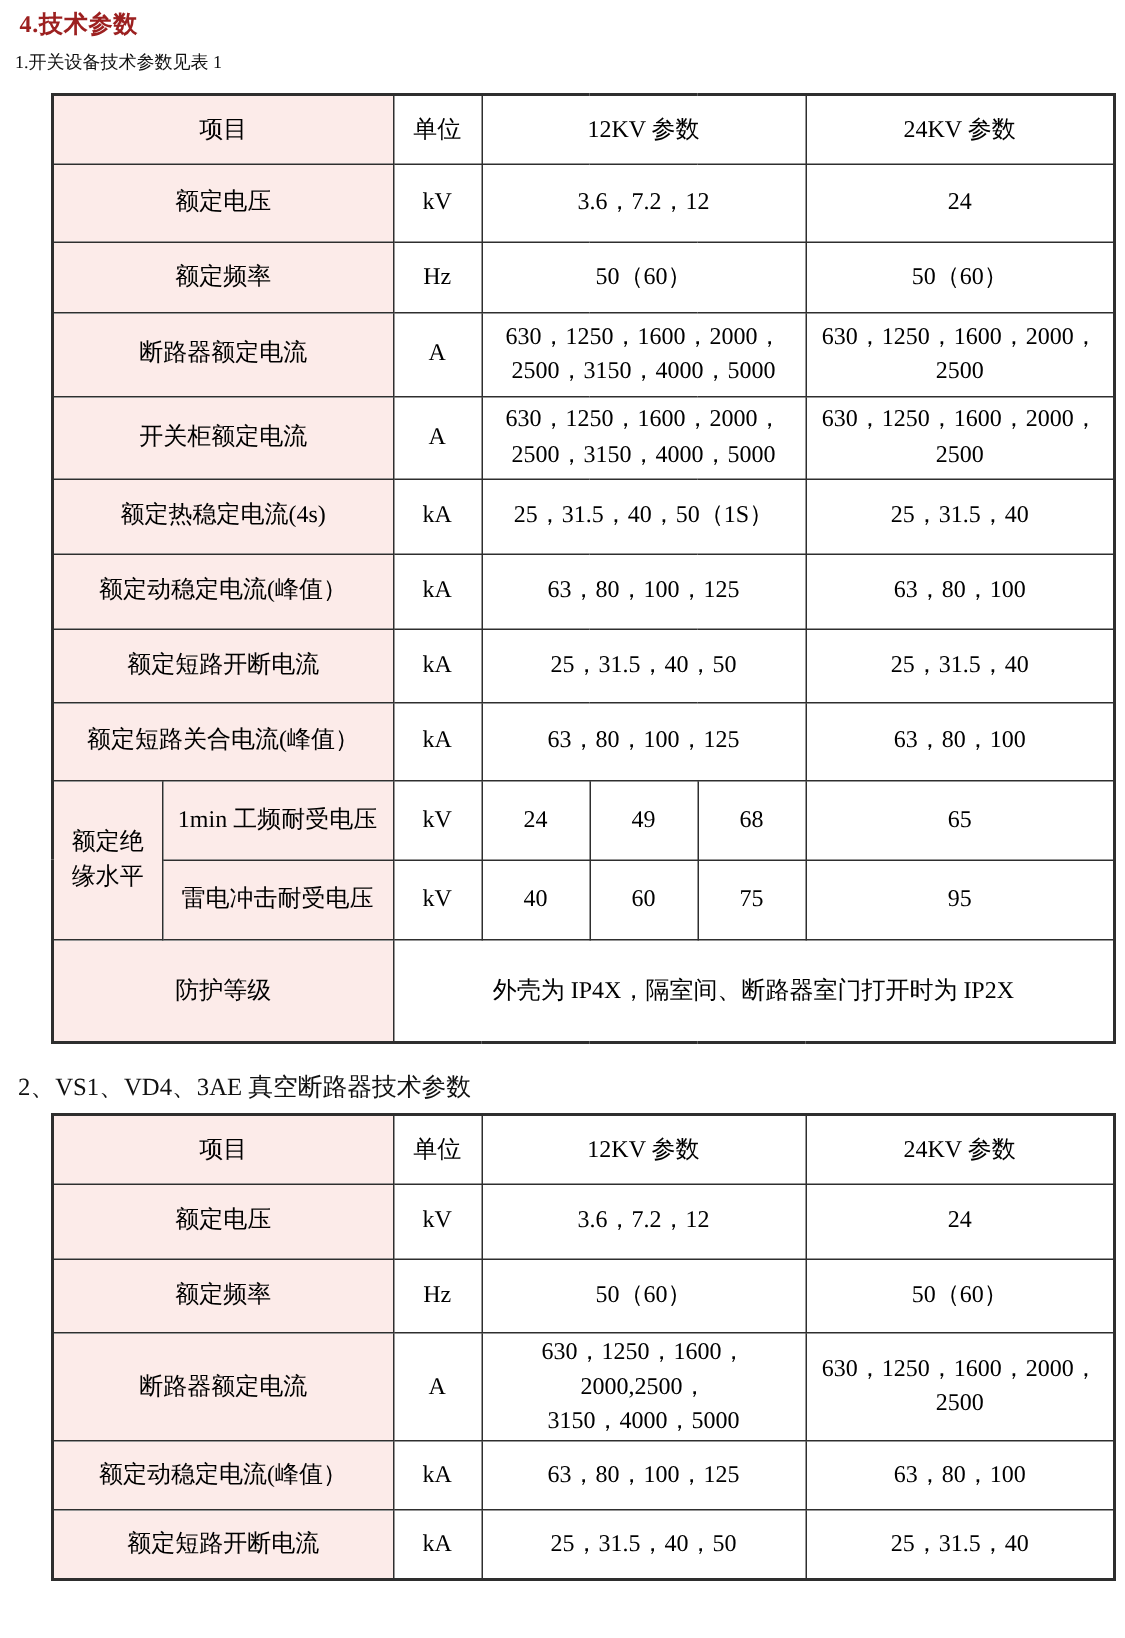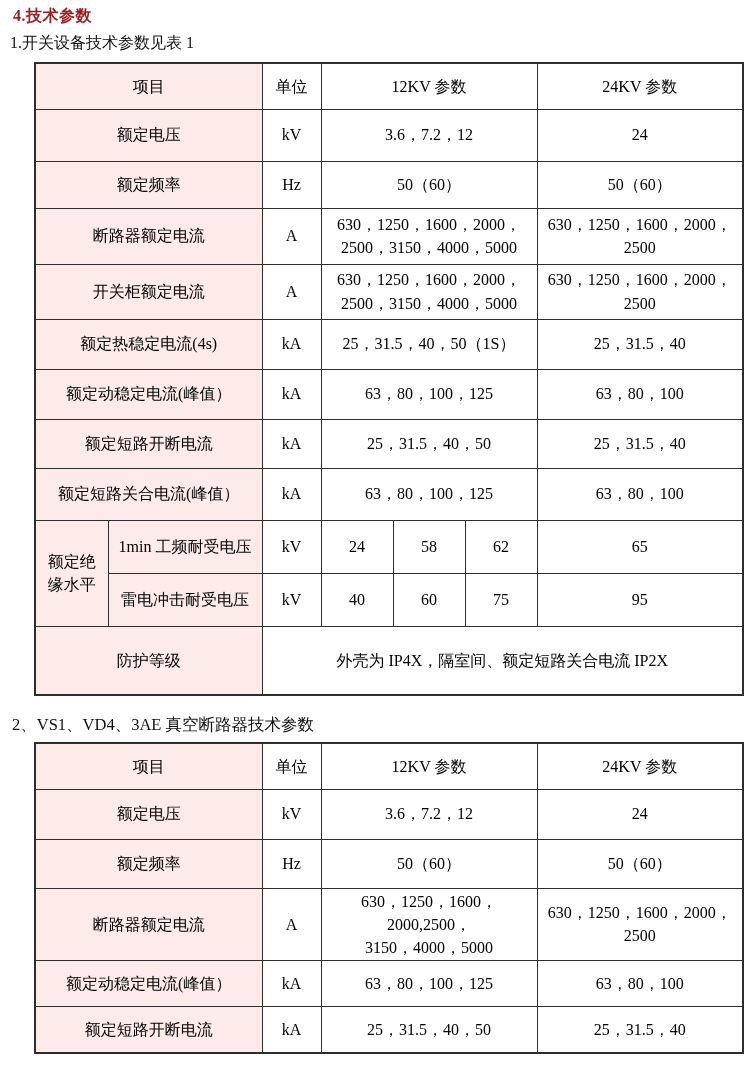--- a/index.html
+++ b/index.html
@@ -16,21 +16,21 @@
     font-family: "Liberation Serif", "DejaVu Serif", serif;
     color: #000;
   }
   .doc-title {
     position: absolute; left: 13px; top: 6px;
     font-size: 16px; font-weight: bold; color: var(--accent);
     letter-spacing: 0.5px;
   }
   .doc-subtitle {
     position: absolute; left: 10px; top: 33px;
-    font-size: 16px; color: #111;
+    font-size: 12px; color: #111;
   }
   .section2-heading {
     position: absolute; left: 12px; top: 714px;
     font-size: 16.5px; color: #111;
   }
   table.params {
     position: absolute;
     border-collapse: collapse;
     table-layout: fixed;
     border: 2px solid var(--line);
@@ -123,35 +123,35 @@
     <td>kA</td>
     <td colspan="3">63，80，100，125</td>
     <td>63，80，100</td>
   </tr>
   <tr style="height:53px">
     <td rowspan="2" class="pink">额定绝
 缘水平</td>
     <td class="pink">1min 工频耐受电压</td>
     <td>kV</td>
     <td>24</td>
-    <td>58</td>
-    <td>62</td>
+    <td>49</td>
+    <td>68</td>
     <td>65</td>
   </tr>
   <tr style="height:53px">
     <td class="pink">雷电冲击耐受电压</td>
     <td>kV</td>
     <td>40</td>
     <td>60</td>
     <td>75</td>
     <td>95</td>
   </tr>
   <tr style="height:69px">
     <td colspan="2" class="pink">防护等级</td>
-    <td colspan="5">外壳为 IP4X，隔室间、额定短路关合电流 IP2X</td>
+    <td colspan="5">外壳为 IP4X，隔室间、断路器室门打开时为 IP2X</td>
   </tr>
 </tbody>
   </table>
 
 <div class="section2-heading">2、VS1、VD4、3AE 真空断路器技术参数</div>
 
 <table class="params" id="table2">
   <colgroup>
     <col style="width:227px">
       <col style="width:59px">

